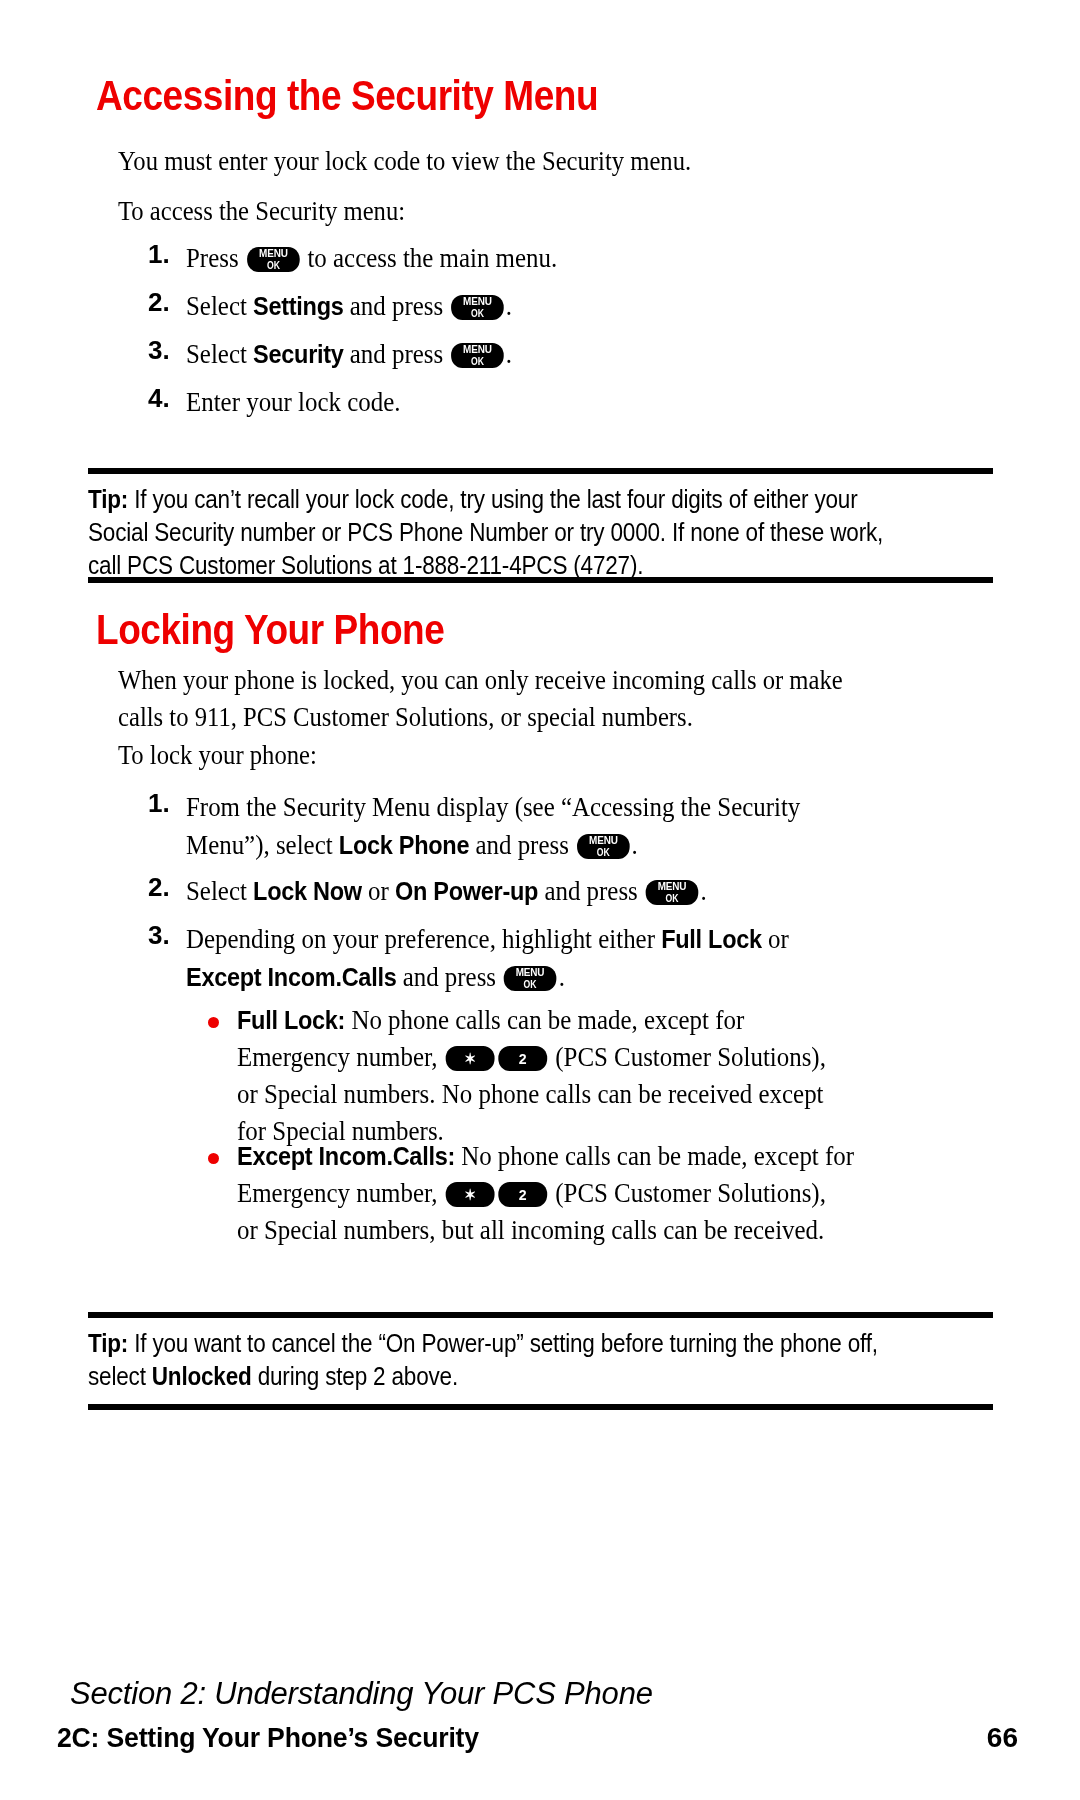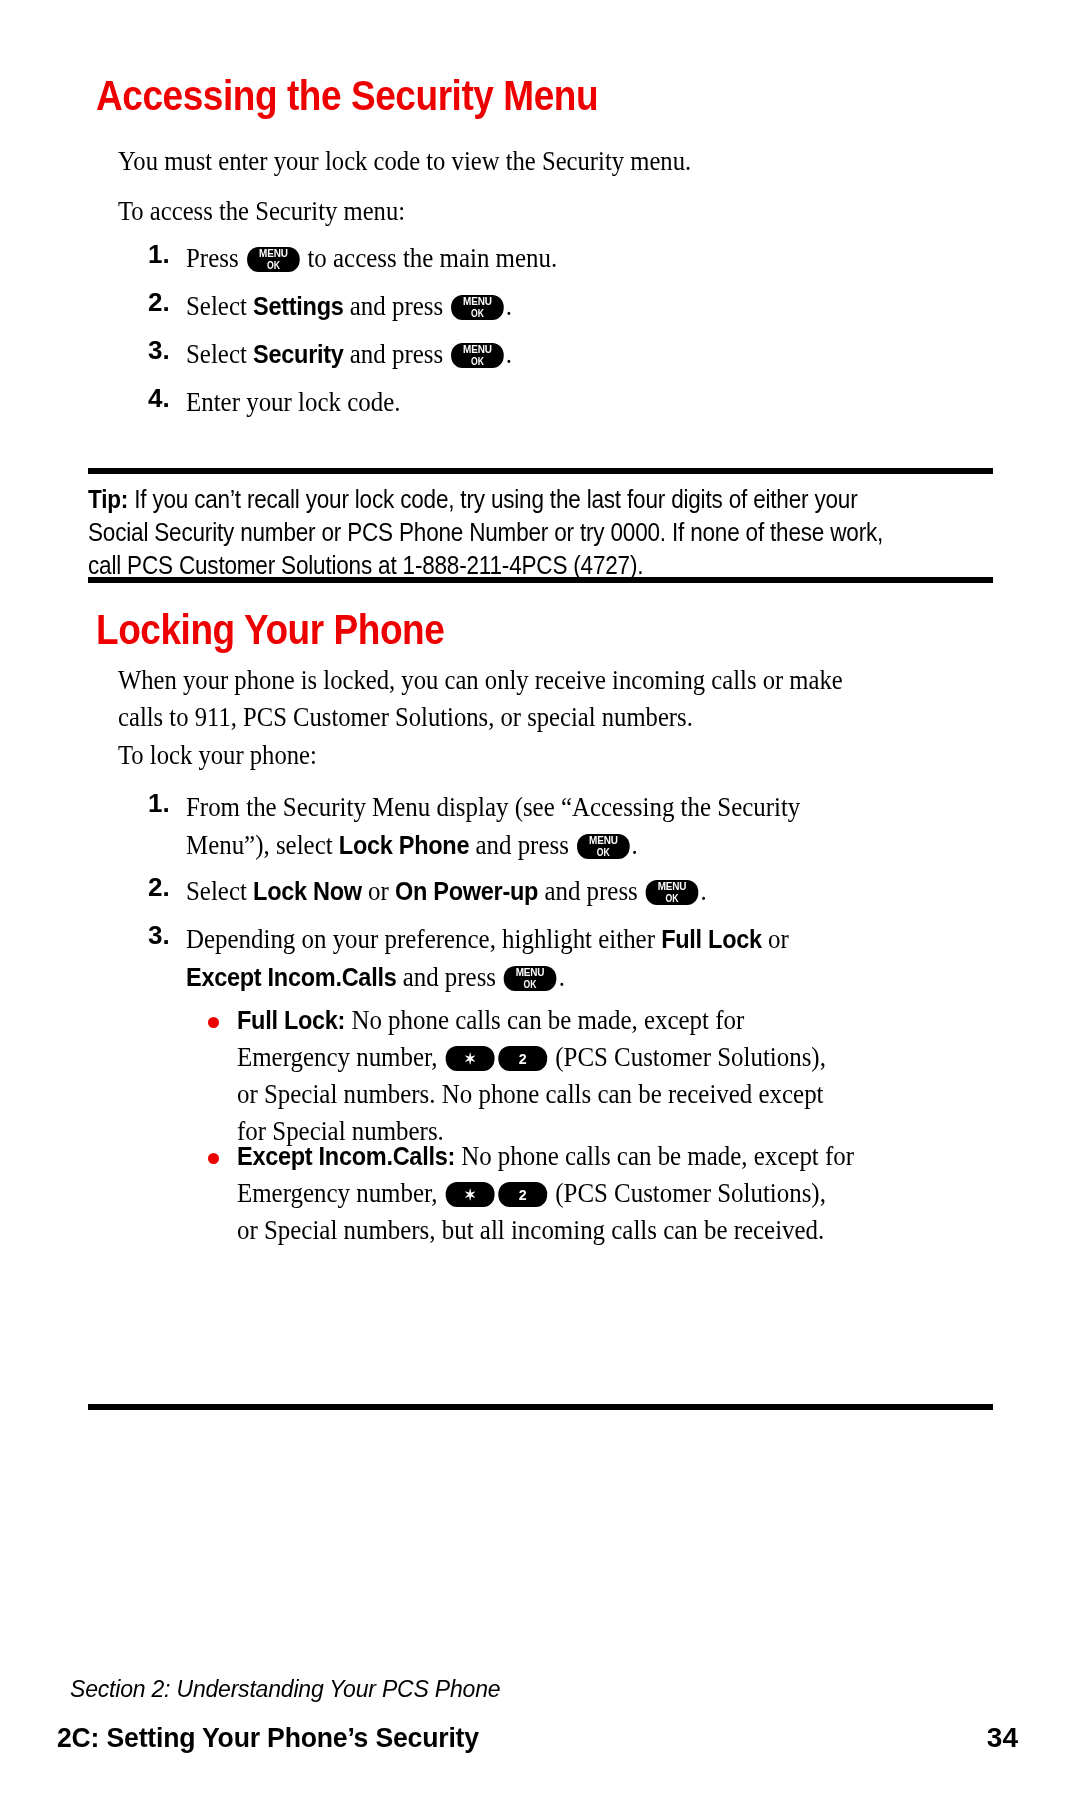--- a/index.html
+++ b/index.html
@@ -173,21 +173,21 @@
     font-weight: bold;
   }
 
   
   .footer-line1 {
     position: absolute;
     left: 70px;
     top: 1676px;
     font-family: "Liberation Sans", sans-serif;
     font-style: italic;
-    font-size: 23px;
+    font-size: 31px;
     color: #000;
     letter-spacing: -0.2px;
   }
   .footer-line2 {
     position: absolute;
     left: 57px;
     top: 1722px;
     font-family: "Liberation Sans Narrow", "Liberation Sans", sans-serif;
     font-weight: bold;
     font-size: 28px;
@@ -284,21 +284,25 @@
 
   <div class="bullet-item" style="left:208px; top:1138px;">
     <span class="bullet-dot"></span>
     <span class="bullet-text">
       <span class="nowrap" style="display:block;"><span class="bold-ui">Except Incom.Calls:</span><span> No phone calls can be made, except for</span></span>
       <span class="nowrap" style="display:block;"><span>Emergency number, </span><span class="key key-digit">✶</span><span class="key key-digit">2</span><span> (PCS Customer Solutions),</span></span>
       <span class="nowrap" style="display:block;">or Special numbers, but all incoming calls can be received.</span>
     </span>
   </div>
 
+  <div class="tip" style="top:1312px;">
+    <div class="rule"></div>
+    <div class="tip-body"><b>Tip:</b> <span>If you want to cancel the “On Power-up” setting before turning the phone off, select </span><b>Unlocked</b><span> during step 2 above.</span></div>
+  </div>
   <div class="tip" style="top:1404px;">
     <div class="rule"></div>
   </div>
 
   <div class="footer-line1">Section 2: Understanding Your PCS Phone</div>
   <div class="footer-line2">2C: Setting Your Phone’s Security</div>
-  <div class="footer-page">34</div>
+  <div class="footer-page">66</div>
 
 </div>
 
 </body></html>

